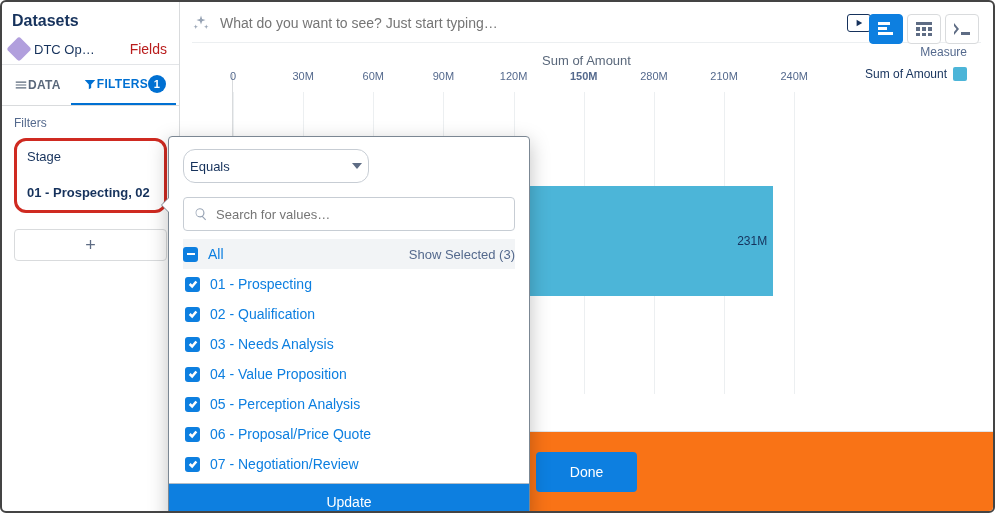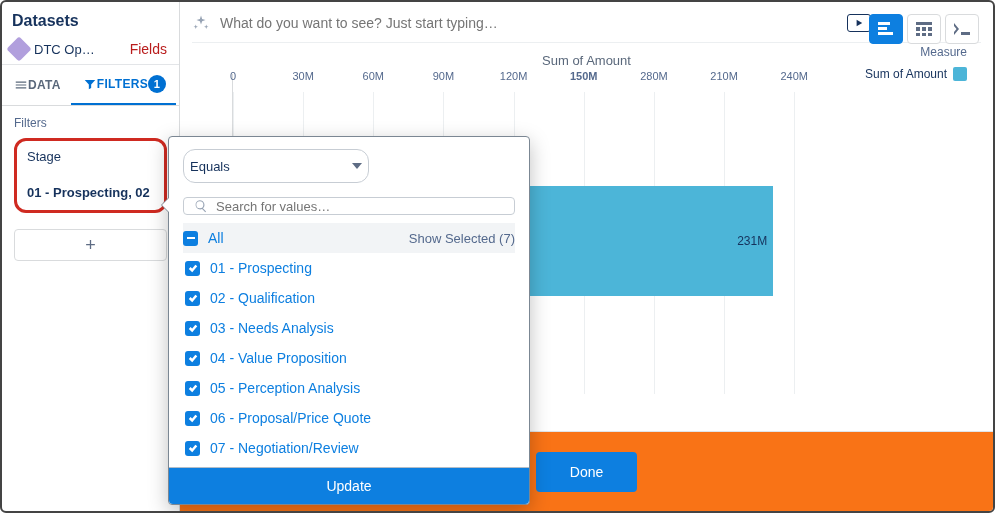--- a/index.html
+++ b/index.html
@@ -49,21 +49,21 @@
   .bar-lbl { position: absolute; right: 6px; top: 50%; transform: translateY(-50%); font-size: 12px; color: #16325c; }
   .done-area { position: absolute; left: 0; right: 0; bottom: 0; height: 80px; border-top: 1px solid #e1e4e8; display: flex; align-items: center; justify-content: center; background:#f97316; }
   .done-btn { background: #0d7fe0; color: #fff; border: none; border-radius: 4px; padding: 12px 34px; font-size: 14px; cursor: pointer; }
 
   
   .popover { position: absolute; left: 166px; top: 134px; width: 362px; background: #fff; border: 1px solid #7b8793; border-radius: 4px; box-shadow: 0 6px 20px rgba(0,0,0,.25); z-index: 20; }
   .pop-nub { position: absolute; left: -8px; top: 60px; width: 0; height: 0; border-top: 8px solid transparent; border-bottom: 8px solid transparent; border-right: 8px solid #7b8793; }
   .pop-nub::after { content: ""; position: absolute; left: 1px; top: -7px; border-top: 7px solid transparent; border-bottom: 7px solid transparent; border-right: 7px solid #fff; }
   .pop-body { padding: 12px 14px 0; }
   .combo { width: 186px; border: 1px solid #c7cdd4; border-radius: 12px; height: 34px; display: flex; align-items: center; padding: 0 6px; font-size: 13px; color: #16325c; cursor: pointer; justify-content: space-between; }
-  .search-row { display: flex; align-items: center; gap: 8px; border: 1px solid #c7cdd4; border-radius: 4px; height: 18px; padding: 0 10px; margin-top: 14px; }
+  .search-row { display: flex; align-items: center; gap: 8px; border: 1px solid #c7cdd4; border-radius: 4px; height: 34px; padding: 0 10px; margin-top: 14px; }
   .search-row input { border: none; outline: none; flex: 1; font-size: 13px; color: #5e6c84; }
   .search-icn { width: 14px; height: 14px; color: #97a3b4; }
   .opts { margin-top: 8px; max-height: 260px; overflow: hidden; }
   .opt { display: flex; align-items: center; gap: 10px; padding: 7px 2px; font-size: 14px; color: #0d7fe0; cursor: pointer; }
   .opt .lbl { flex: 1; }
   .opt .show-sel { color: #54698d; font-size: 13px; }
   .cb { width: 15px; height: 15px; border-radius: 3px; background: #0d7fe0; display: inline-flex; align-items: center; justify-content: center; }
   .cb svg { width: 10px; height: 10px; stroke: #fff; stroke-width: 3; fill: none; }
   .cb.minus::after { content: ""; width: 8px; height: 2px; background: #fff; }
   .all-row { background: #f2f4f6; margin: 0 -14px; padding-left: 14px; padding-right: 14px; }
@@ -188,21 +188,21 @@
     <div class="search-row">
       <svg class="search-icn" viewBox="0 0 24 24">
           <path fill="currentColor" d="M10 2a8 8 0 015.3 13.9l5.4 5.4-1.4 1.4-5.4-5.4A8 8 0 1110 2zm0 2a6 6 0 100 12 6 6 0 000-12z"></path>
         </svg>
       <input placeholder="Search for values…" style="">
     </div>
     <div class="opts" id="opts">
       <div class="opt all-row">
         <span class="cb minus"></span>
         <span class="lbl">All</span>
-        <span class="show-sel">Show Selected (7)</span>
+        <span class="show-sel">Show Selected (3)</span>
       </div>
     <div class="opt">
           <span class="cb">
             <svg viewBox="0 0 12 12">
               <path d="M2 6l3 3 5-6"></path>
             </svg>
           </span>
           <span class="lbl">01 - Prospecting</span>
         </div>
         <div class="opt">

